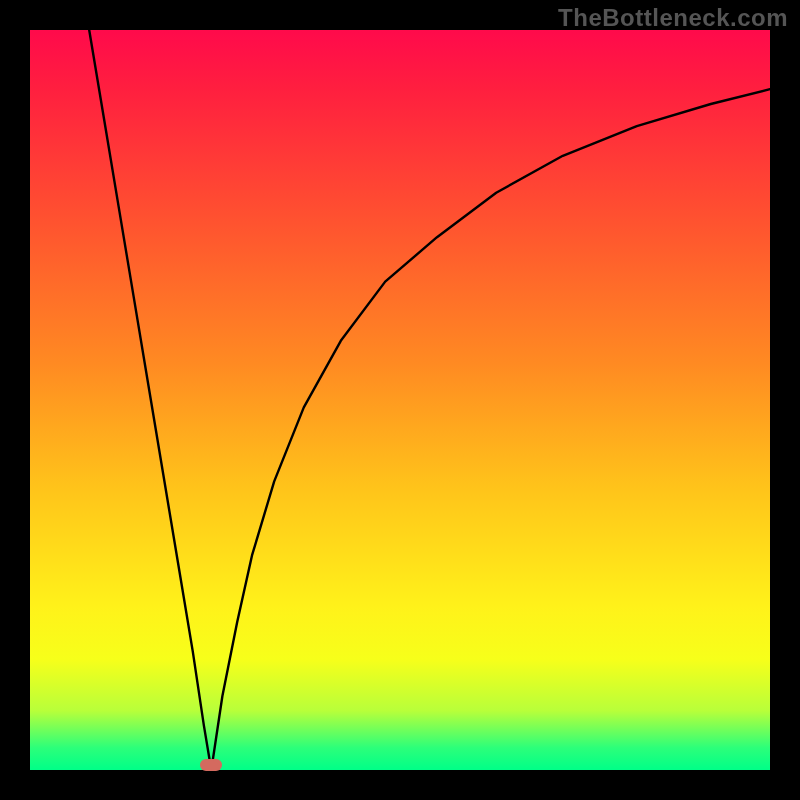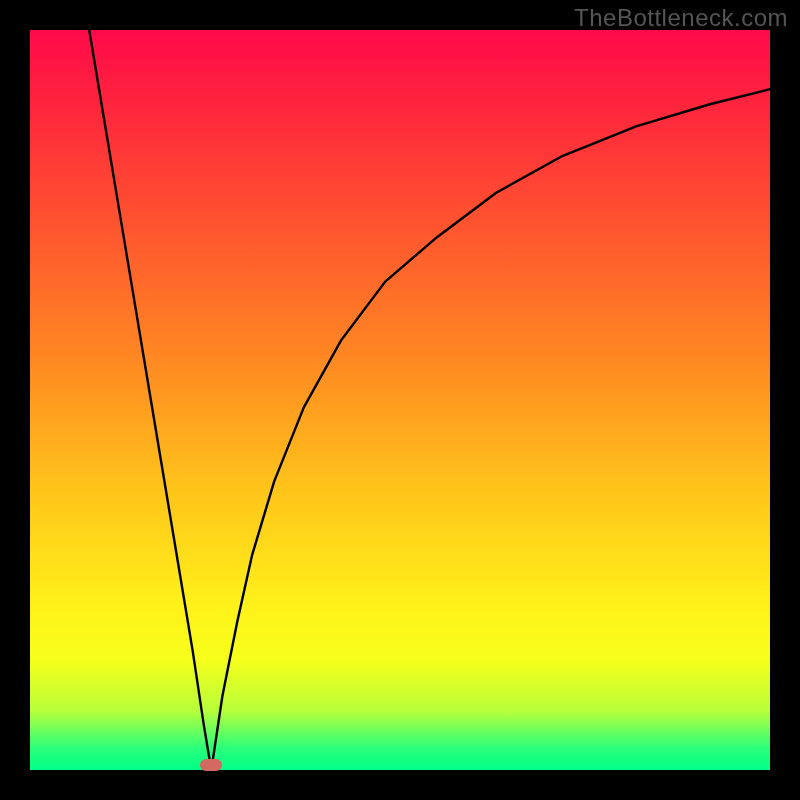--- a/index.html
+++ b/index.html
@@ -16,21 +16,21 @@
     width: 800px;
     height: 800px;
     background: #000;
   }
   .watermark {
     position: absolute;
     top: 4px;
     right: 12px;
     color: #555;
     font-size: 24px;
-    font-weight: 400;
+    font-weight: 700;
     letter-spacing: 0.5px;
     z-index: 10;
     user-select: none;
   }
   .plot-bg {
     position: absolute;
     left: 30px;
     top: 30px;
     width: 740px;
     height: 740px;

